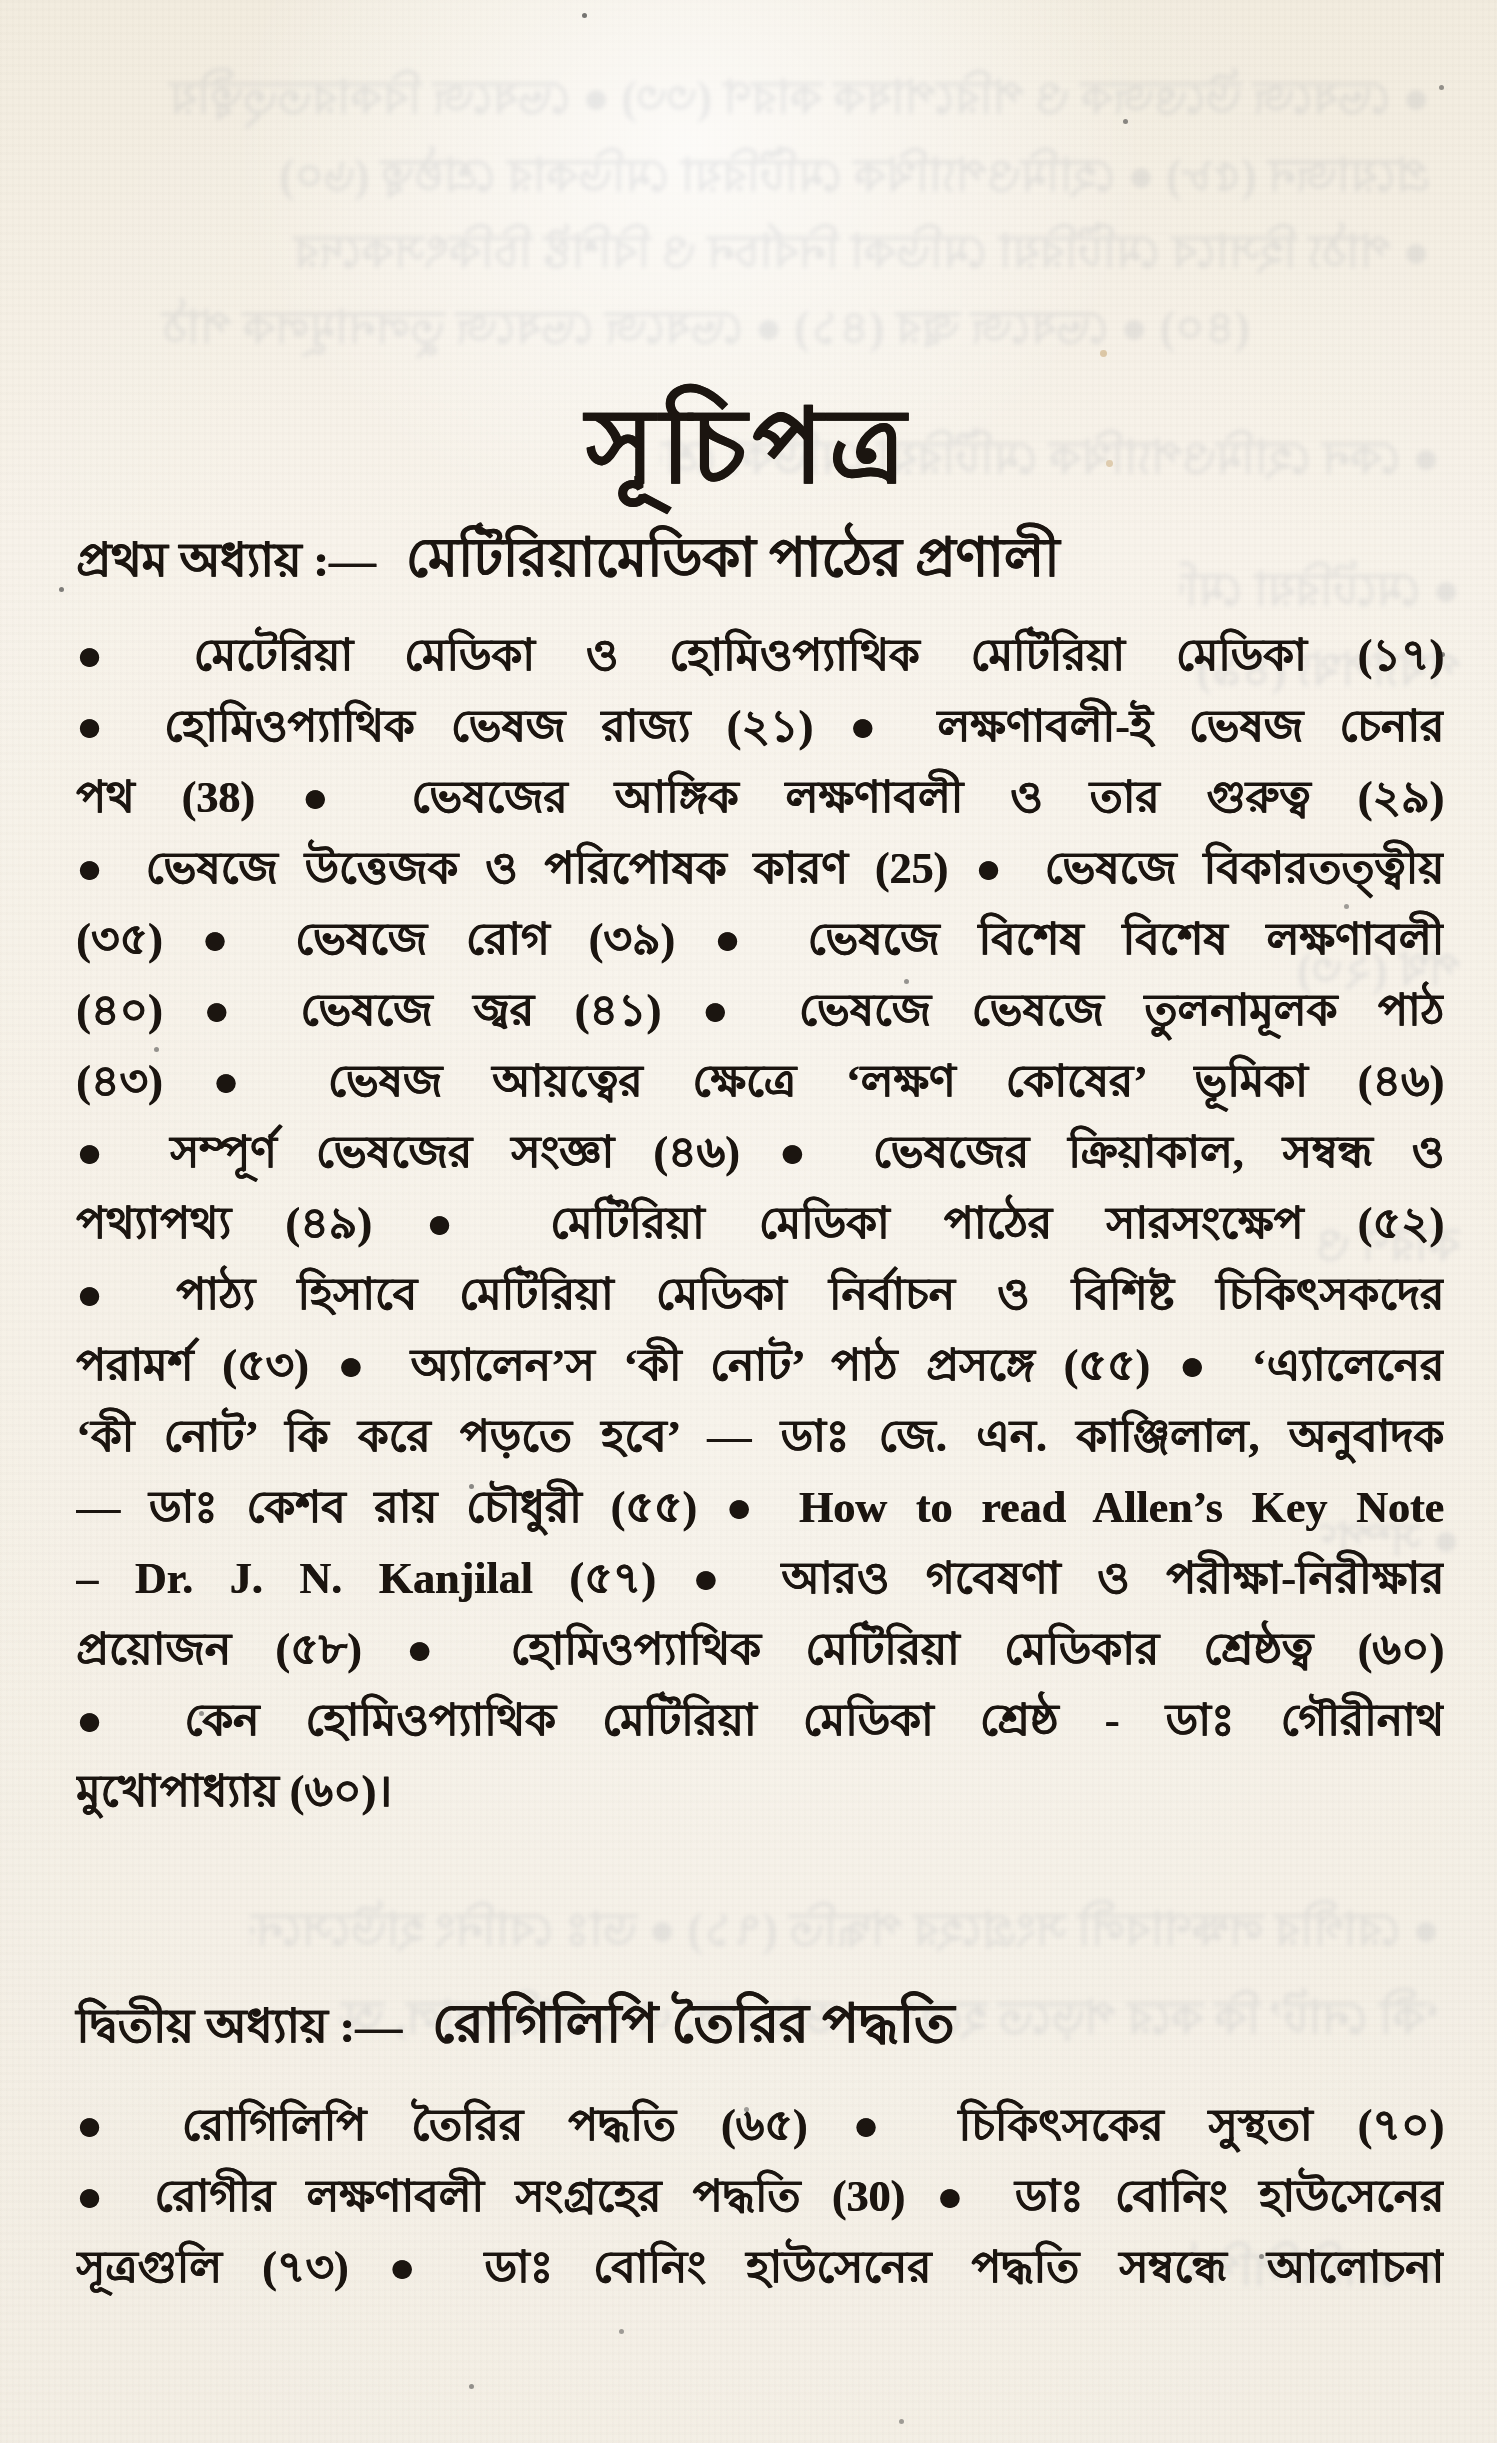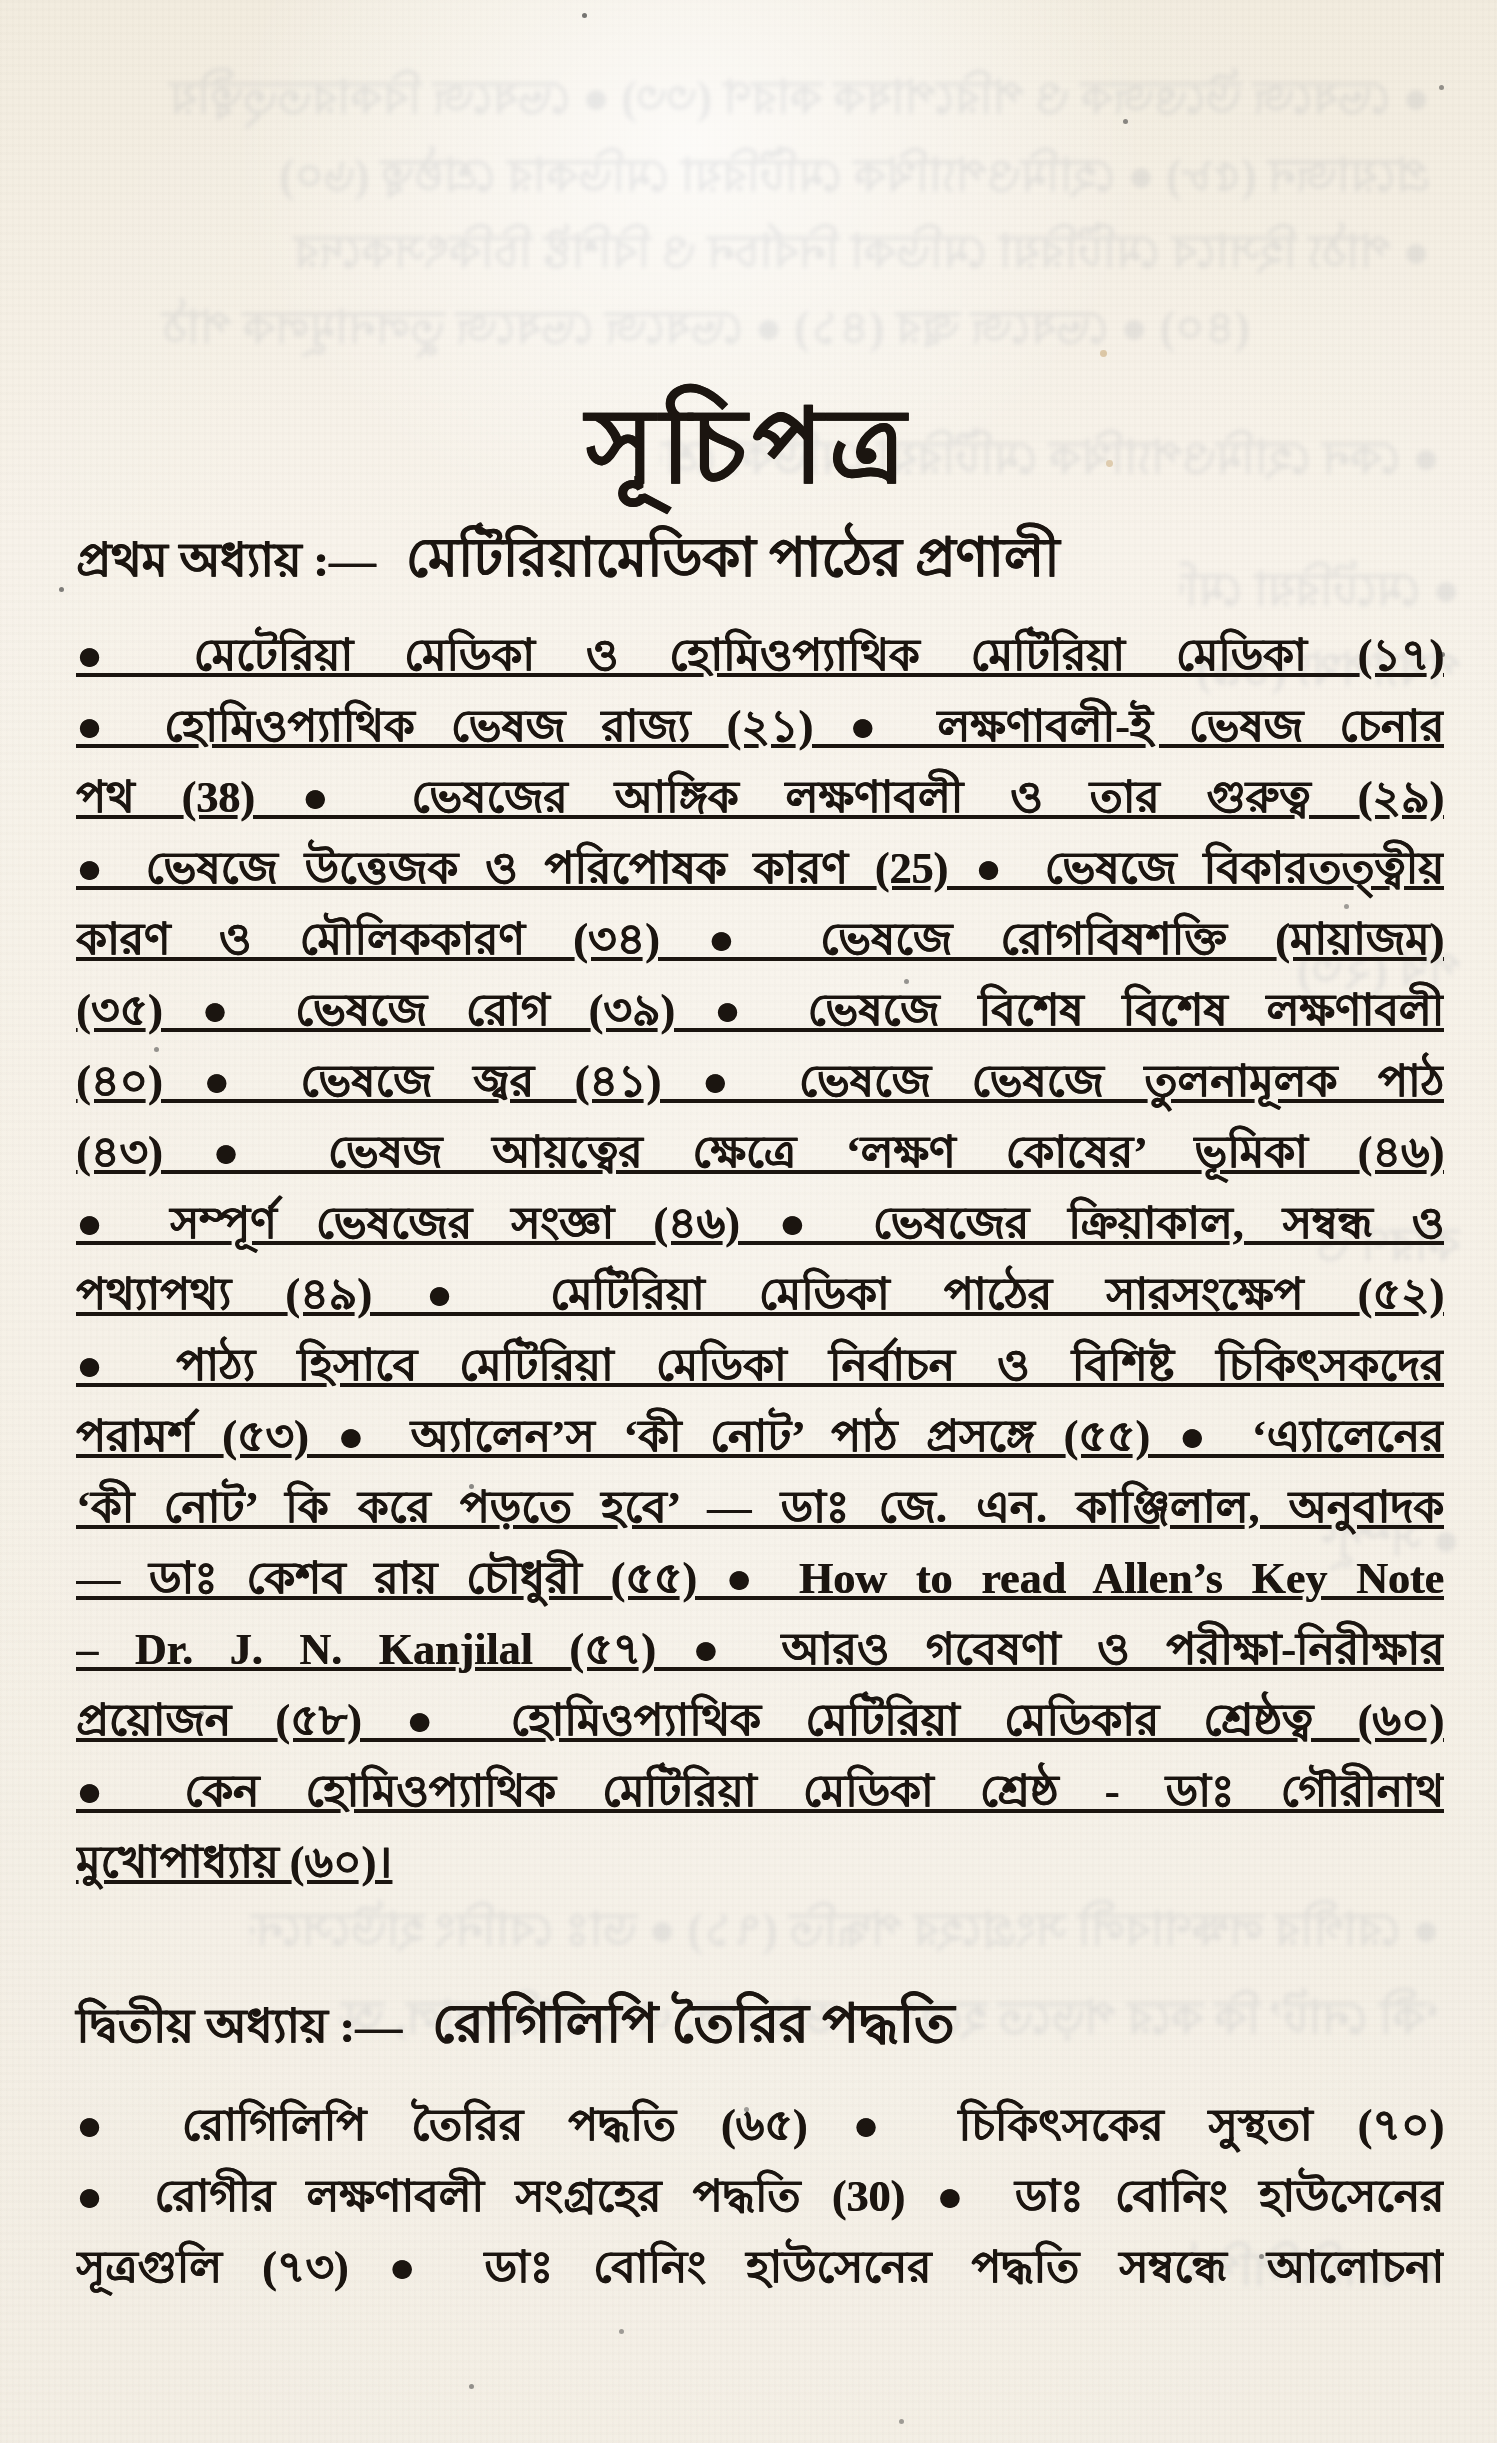--- a/index.html
+++ b/index.html
@@ -42,21 +42,21 @@
   .chap-head{
     position:absolute;left:76px;white-space:nowrap;
   }
   .chap-head .label{font-size:47px;font-weight:bold;}
   .chap-head .name{font-size:54px;font-weight:bold;margin-left:30px;}
   .chap1{top:516px;}
   .chap2{top:1982px;}
   .toc-body{
     position:absolute;left:76px;width:1368px;
   }
-  .body1{top:620px;text-decoration:underline;}
+  .body1{top:620px;}
   .body2{top:2090px;}
   .toc-line{
     height:71px;line-height:71px;
     font-size:44px;font-weight:bold;
     text-align:justify;text-align-last:justify;
     overflow:hidden;
     text-shadow:.6px 0 0 currentColor;
   }
   .toc-line.short{text-align:right;text-align-last:left;}
   
@@ -103,21 +103,20 @@
   <h1 class="title ink">সূচিপত্র</h1>
 
   <div class="chap-head chap1 ink">
     <span class="label">প্রথম অধ্যায় :—</span><span class="name">মেটিরিয়ামেডিকা পাঠের প্রণালী</span>
   </div>
   <div class="toc-body body1">
       <div class="toc-line">● মেটেরিয়া মেডিকা ও হোমিওপ্যাথিক মেটিরিয়া মেডিকা (১৭)</div>
       <div class="toc-line">● হোমিওপ্যাথিক ভেষজ রাজ্য (২১) ● লক্ষণাবলী-ই ভেষজ চেনার</div>
       <div class="toc-line">পথ (38) ● ভেষজের আঙ্গিক লক্ষণাবলী ও তার গুরুত্ব (২৯)</div>
       <div class="toc-line">● ভেষজে উত্তেজক ও পরিপোষক কারণ (25) ● ভেষজে বিকারতত্ত্বীয়</div>
-      <div class="toc-line">কারণ ও মৌলিককারণ (৩৪) ● ভেষজে রোগবিষশক্তি (মায়াজম)</div>
       <div class="toc-line">(৩৫) ● ভেষজে রোগ (৩৯) ● ভেষজে বিশেষ বিশেষ লক্ষণাবলী</div>
       <div class="toc-line">(৪০) ● ভেষজে জ্বর (৪১) ● ভেষজে ভেষজে তুলনামূলক পাঠ</div>
       <div class="toc-line">(৪৩) ● ভেষজ আয়ত্বের ক্ষেত্রে ‘লক্ষণ কোষের’ ভূমিকা (৪৬)</div>
       <div class="toc-line">● সম্পূর্ণ ভেষজের সংজ্ঞা (৪৬) ● ভেষজের ক্রিয়াকাল, সম্বন্ধ ও</div>
       <div class="toc-line">পথ্যাপথ্য (৪৯) ● মেটিরিয়া মেডিকা পাঠের সারসংক্ষেপ (৫২)</div>
       <div class="toc-line">● পাঠ্য হিসাবে মেটিরিয়া মেডিকা নির্বাচন ও বিশিষ্ট চিকিৎসকদের</div>
       <div class="toc-line">পরামর্শ (৫৩) ● অ্যালেন’স ‘কী নোট’ পাঠ প্রসঙ্গে (৫৫) ● ‘এ্যালেনের</div>
       <div class="toc-line">‘কী নোট’ কি করে পড়তে হবে’ — ডাঃ জে. এন. কাঞ্জিলাল, অনুবাদক</div>
       <div class="toc-line">— ডাঃ কেশব রায় চৌধুরী (৫৫) ● How to read Allen’s Key Note</div>
       <div class="toc-line">– Dr. J. N. Kanjilal (৫৭) ● আরও গবেষণা ও পরীক্ষা-নিরীক্ষার</div>

